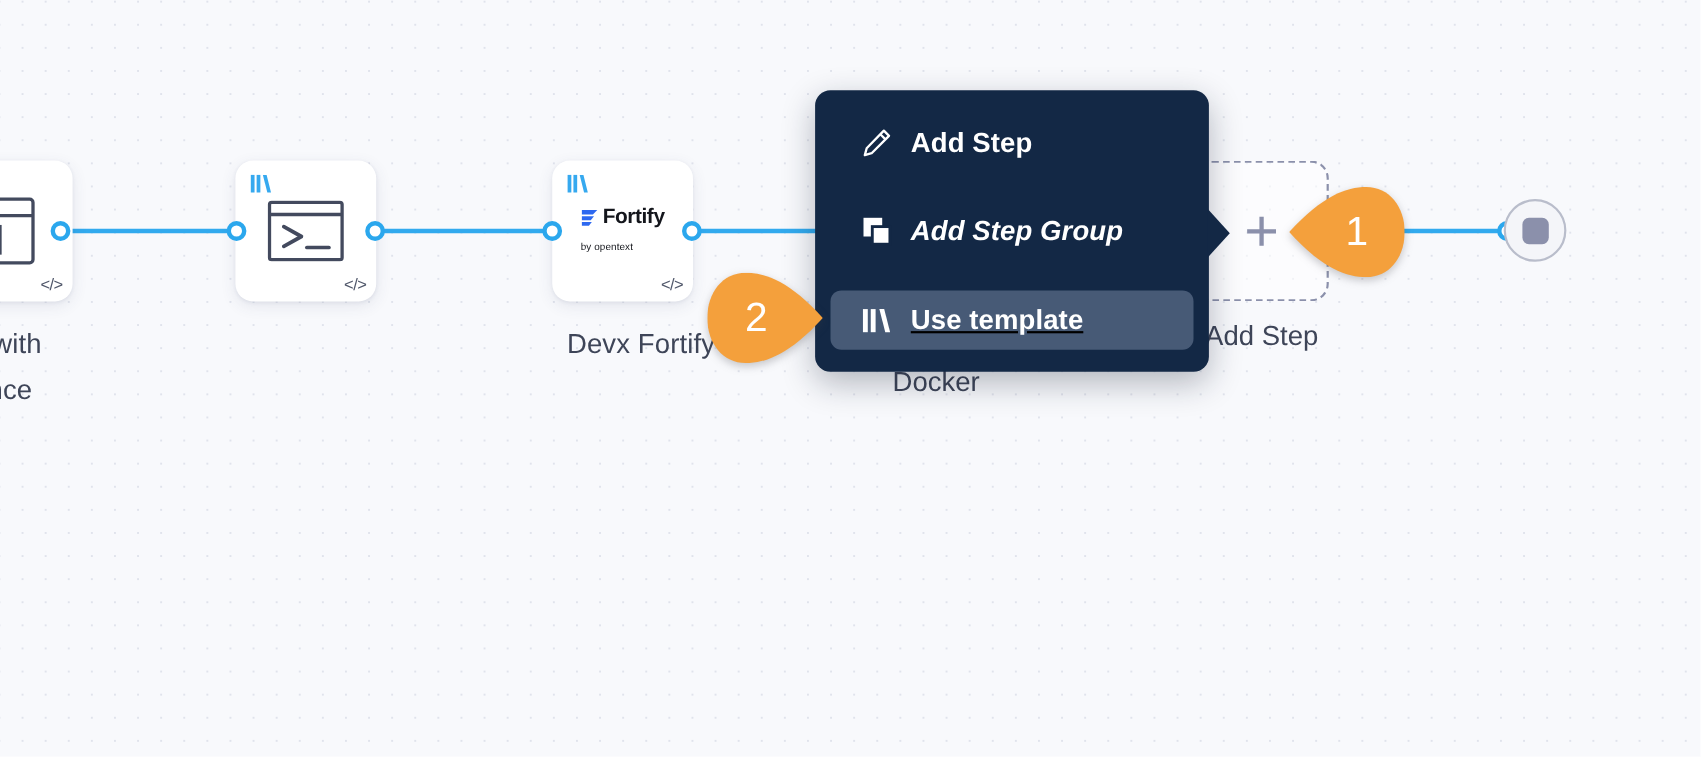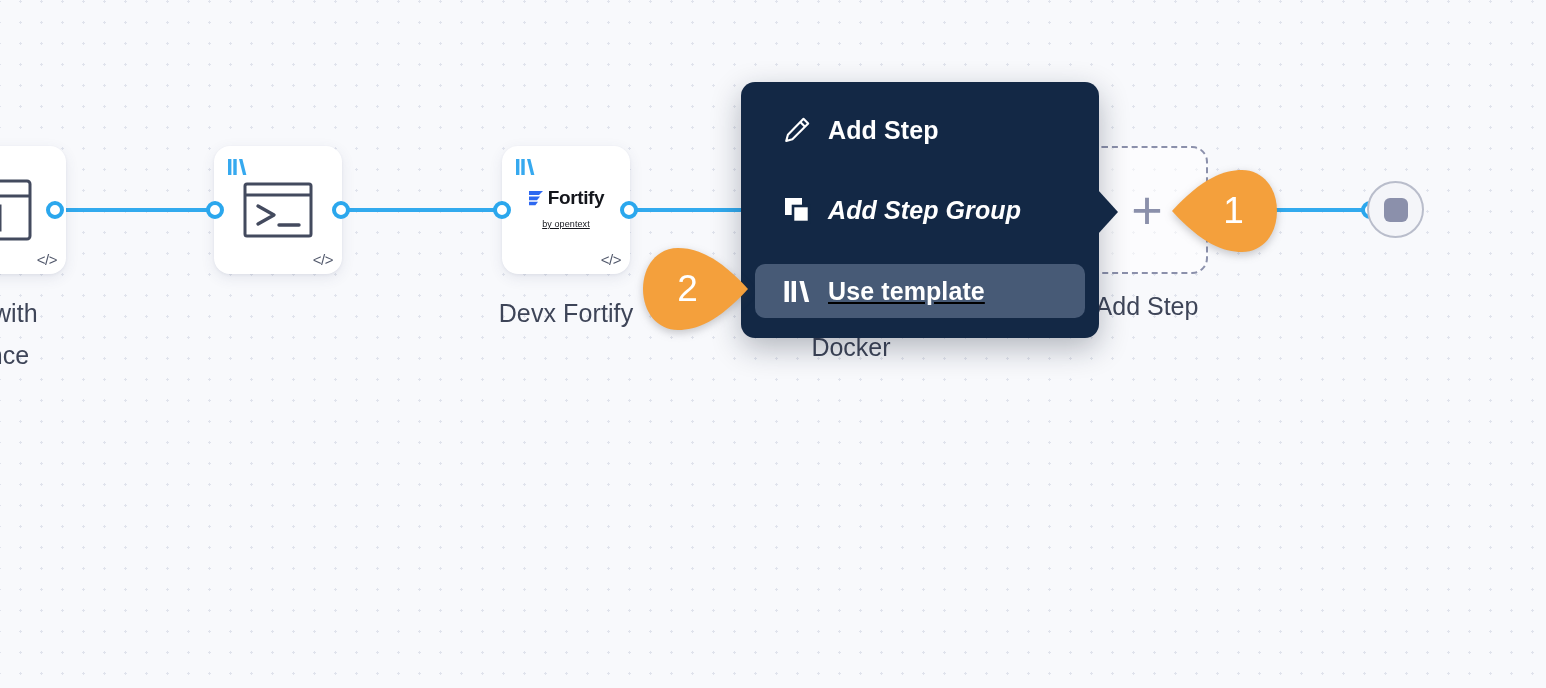--- a/index.html
+++ b/index.html
@@ -291,35 +291,35 @@
 
   <div class="node node-fortify">
     <div class="tmpl-badge">
       <svg width="22" height="22" viewBox="0 0 22 22" fill="none">
         <rect x="1" y="3" width="3.4" height="16" fill="#36a9ef"></rect>
         <rect x="6.3" y="3" width="3.4" height="16" fill="#36a9ef"></rect>
         <path d="M12 3 L15.4 3 L19.4 19 L16 19 Z" fill="#36a9ef"></path>
       </svg>
     </div>
     <div class="node-center-icon">
-      <div style="display:flex; flex-direction:column; align-items:center; transform:translateY(-2px);">
+      <div style="display:flex; flex-direction:column; transform:translateY(-2px);">
         <div style="display:flex; align-items:center;">
           <svg width="16" height="17" viewBox="0 0 16 17" style="margin-right:4px;">
             <path d="M1 1 H15 L11 5 H1 Z" fill="#2d68f0"></path>
             <path d="M1 6.6 H12 L9 10.2 H1 Z" fill="#2d68f0"></path>
             <path d="M1 11.8 H10 L7.4 15.2 H1 Z" fill="#2d68f0"></path>
           </svg>
           <span style="font-size:19px; font-weight:bold; color:#14161c; letter-spacing:-0.4px;">Fortify</span>
         </div>
-        <div style="font-size:9px; color:#14161c; letter-spacing:0.1px; margin-top:10px;text-decoration:underline;">by opentext</div>
+        <div style="font-size:9px; color:#14161c; letter-spacing:0.1px; margin-top:10px;">by opentext</div>
       </div>
     </div>
     <div class="code-badge">&lt;/&gt;</div>
   </div>
-  <div class="node-label" style="left:482px; width:168px;">Devx Fortify</div>
+  <div class="node-label" style="left:482px; width:168px;text-align:right;">Devx Fortify</div>
 
   <div class="label-docker">Docker</div>
 
   <div class="node-dashed">
     <div class="plus-sign">+</div>
   </div>
   <div class="label-addstep">Add Step</div>
 
   <div class="port" style="left:46px;"></div>
   <div class="port" style="left:206px;"></div>

